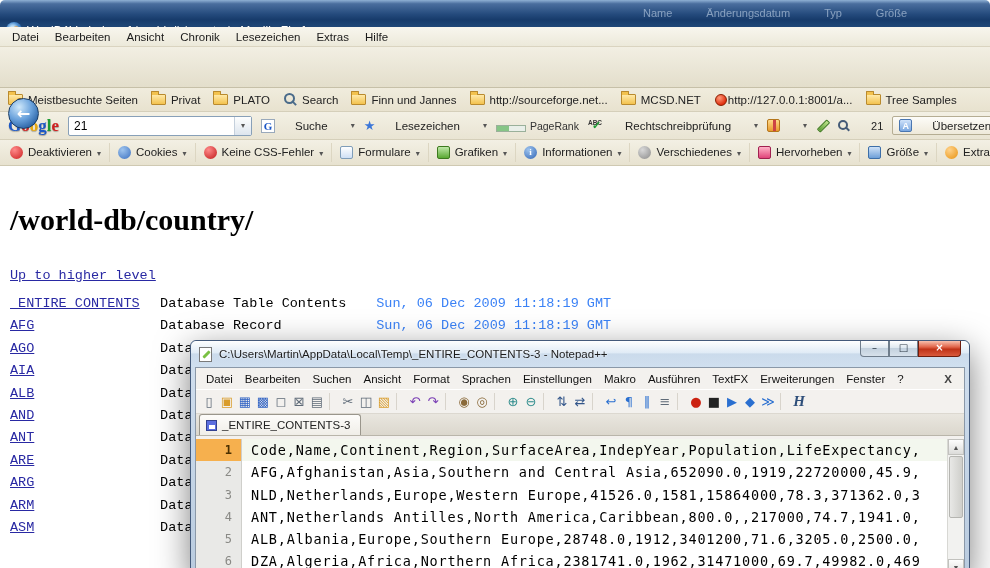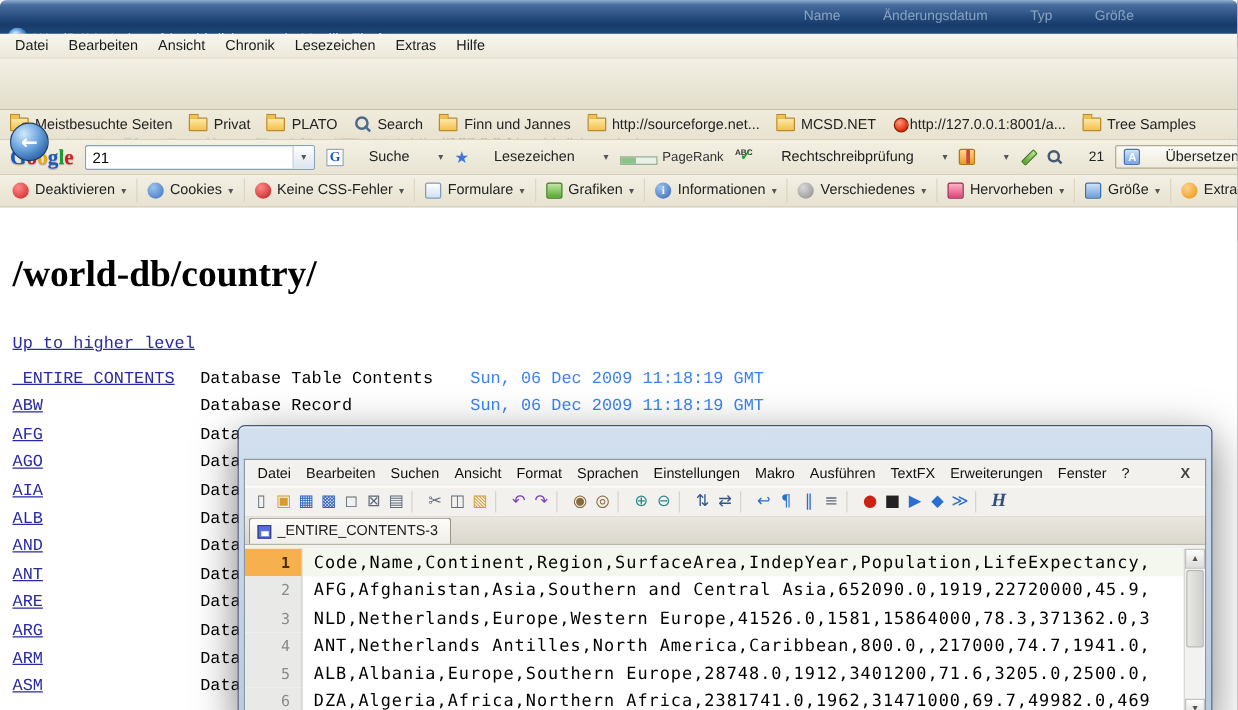--- a/index.html
+++ b/index.html
@@ -378,25 +378,20 @@
     <div class="h1">/world-db/country/</div>
     <a class="uplink">Up to higher level</a>
     <div class="listing">
 
     <div class="row">
         <a class="dn">_ENTIRE_CONTENTS</a>
         <span class="dt">Database Table Contents</span>
         <span class="dd">Sun, 06 Dec 2009 11:18:19 GMT</span>
       </div>
         <div class="row">
-        <a class="dn">ABW</a>
-        <span class="dt">Database Record</span>
-        <span class="dd">Sun, 06 Dec 2009 11:18:19 GMT</span>
-      </div>
-        <div class="row">
         <a class="dn">AFG</a>
         <span class="dt">Database Record</span>
         <span class="dd">Sun, 06 Dec 2009 11:18:19 GMT</span>
       </div>
         <div class="row">
         <a class="dn">AGO</a>
         <span class="dt">Database Record</span>
         <span class="dd">Sun, 06 Dec 2009 11:18:19 GMT</span>
       </div>
         <div class="row">
@@ -436,20 +431,29 @@
       </div>
         <div class="row">
         <a class="dn">ASM</a>
         <span class="dt">Database Record</span>
         <span class="dd">Sun, 06 Dec 2009 11:18:19 GMT</span>
       </div>
       </div>
   </div>
 
   <div class="npp">
+    <div class="npp-title">
+      <span class="npp-ico"></span>
+      <span class="npp-title-text">C:\Users\Martin\AppData\Local\Temp\_ENTIRE_CONTENTS-3 - Notepad++</span>
+      <span class="npp-btns">
+        <span class="wbtn">–</span>
+        <span class="wbtn">□</span>
+        <span class="wbtn wbtn-close">×</span>
+      </span>
+    </div>
     <div class="npp-client">
       <div class="npp-menu">
         <span class="npp-menu-items">
 
         <span class="nmi">Datei</span>
             <span class="nmi">Bearbeiten</span>
             <span class="nmi">Suchen</span>
             <span class="nmi">Ansicht</span>
             <span class="nmi">Format</span>
             <span class="nmi">Sprachen</span>

